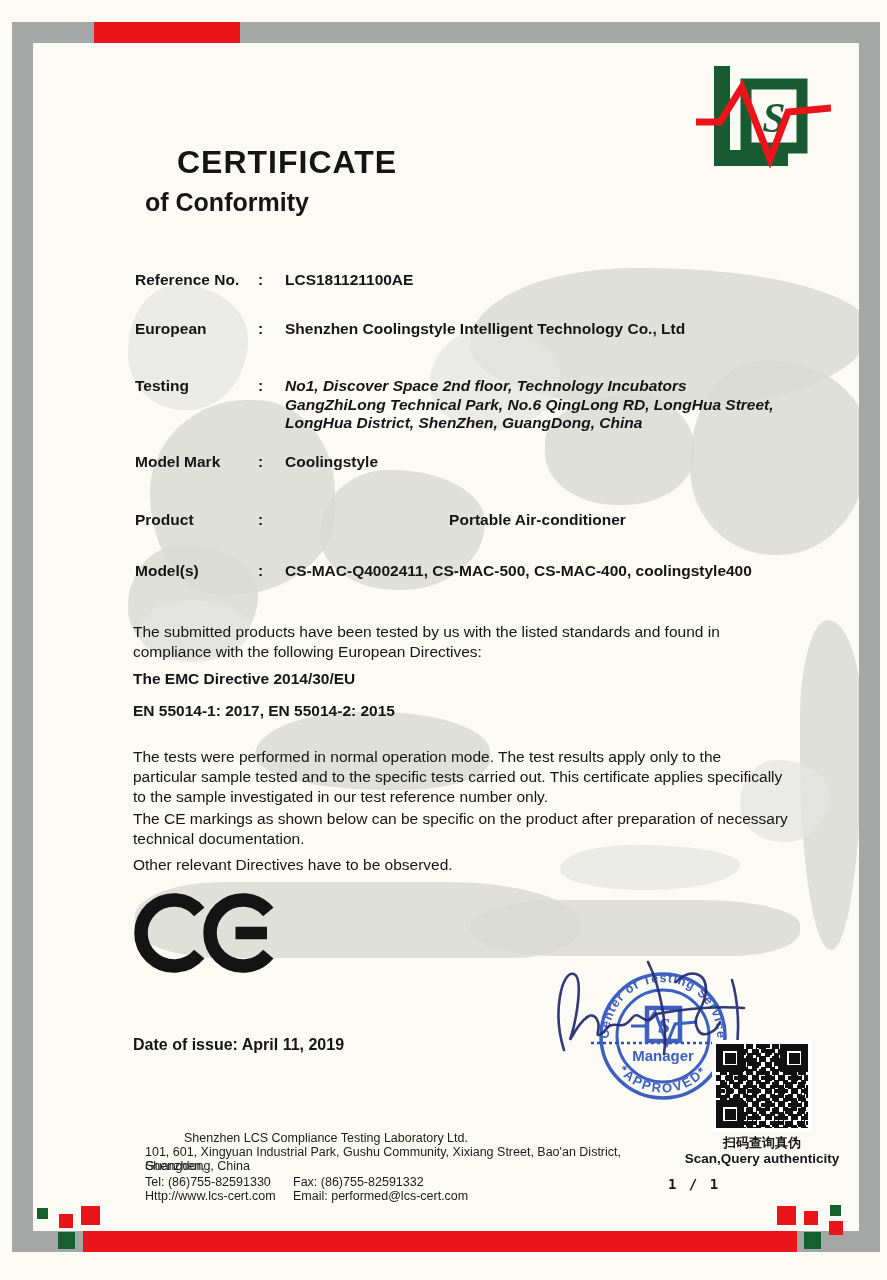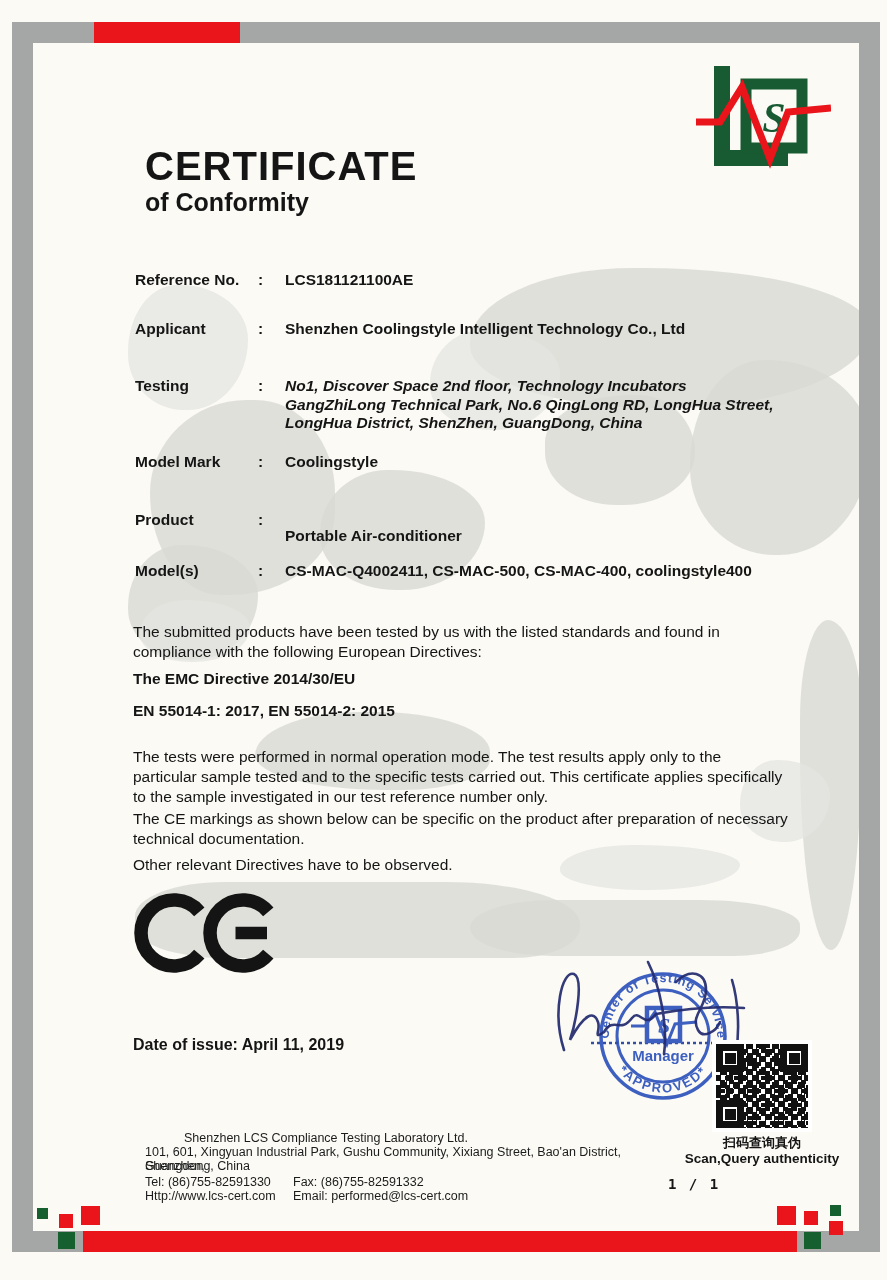--- a/index.html
+++ b/index.html
@@ -19,21 +19,21 @@
   .frame-red-top{left:94px;top:22px;width:146px;height:21px;background:#e9151b;z-index:4;}
   .frame-red-bottom{left:83px;top:1231px;width:714px;height:21px;background:#e9151b;z-index:4;}
   .deco-sq{z-index:5;}
   
   .map{z-index:1;}
   .blob{position:absolute;background:#d9d9d5;opacity:.8;
         border-radius:42% 58% 52% 48% / 55% 45% 58% 46%;}
   .blob.light{background:#e4e4e0;opacity:.75;}
   
   .content{z-index:2;}
-  .title{font-size:40px;font-weight:700;letter-spacing:1px;}
+  .title{font-size:32px;font-weight:700;letter-spacing:1px;margin-left:32px;}
   .subtitle{font-size:25px;font-weight:700;}
   .field-label{font-size:15.5px;font-weight:700;}
   .field-colon{font-size:15.5px;font-weight:700;}
   .field-value{font-size:15.5px;font-weight:700;line-height:18.5px;}
   .para{font-size:15.5px;line-height:20px;}
   .para.bold{font-weight:700;}
   .date-line{font-size:16px;font-weight:700;}
   .footer-line{font-size:12.5px;color:#1c1c1c;line-height:14px;}
   .page-num{font-size:14px;font-weight:700;letter-spacing:2px;font-family:"DejaVu Sans Mono", monospace;}
   
@@ -105,38 +105,38 @@
 
 <div class="abs content title" style="left:145px;top:144px;">CERTIFICATE</div>
 <div class="abs content subtitle" style="left:145px;top:188px;">of Conformity</div>
 
 <div class="abs content" style="left:135px;top:271px;width:660px;">
   <span class="field-label abs" style="left:0;top:0;">Reference No.</span>
   <span class="field-colon abs" style="left:123px;top:0;">:</span>
   <span class="field-value abs" style="left:150px;top:0;width:505px;">LCS181121100AE</span>
 </div>
 <div class="abs content" style="left:135px;top:320px;width:660px;">
-  <span class="field-label abs" style="left:0;top:0;">Applicant</span>
+  <span class="field-label abs" style="left:0;top:0;">European</span>
   <span class="field-colon abs" style="left:123px;top:0;">:</span>
   <span class="field-value abs" style="left:150px;top:0;width:505px;">Shenzhen Coolingstyle Intelligent Technology Co., Ltd</span>
 </div>
 <div class="abs content" style="left:135px;top:377px;width:660px;">
   <span class="field-label abs" style="left:0;top:0;">Testing</span>
   <span class="field-colon abs" style="left:123px;top:0;">:</span>
   <span class="field-value abs" style="left:150px;top:0;width:505px;font-style:italic;">No1, Discover Space 2nd floor, Technology Incubators GangZhiLong Technical Park, No.6 QingLong RD, LongHua Street, LongHua District, ShenZhen, GuangDong, China</span>
 </div>
 <div class="abs content" style="left:135px;top:453px;width:660px;">
   <span class="field-label abs" style="left:0;top:0;">Model Mark</span>
   <span class="field-colon abs" style="left:123px;top:0;">:</span>
   <span class="field-value abs" style="left:150px;top:0;width:505px;">Coolingstyle</span>
 </div>
 <div class="abs content" style="left:135px;top:511px;width:660px;">
   <span class="field-label abs" style="left:0;top:0;">Product</span>
   <span class="field-colon abs" style="left:123px;top:0;">:</span>
-  <span class="field-value abs" style="left:150px;top:16px;width:505px;">Portable Air-conditioner</span>
+  <span class="field-value abs" style="left:150px;top:0;width:505px;text-align:center;">Portable Air-conditioner</span>
 </div>
 <div class="abs content" style="left:135px;top:562px;width:660px;">
   <span class="field-label abs" style="left:0;top:0;">Model(s)</span>
   <span class="field-colon abs" style="left:123px;top:0;">:</span>
   <span class="field-value abs" style="left:150px;top:0;width:505px;">CS-MAC-Q4002411, CS-MAC-500, CS-MAC-400, coolingstyle400</span>
 </div>
 
 <div class="abs content para" style="left:133px;top:622px;width:650px;">The submitted products have been tested by us with the listed standards and found in compliance with the following European Directives:</div>
 <div class="abs content para bold" style="left:133px;top:669px;width:650px;">The EMC Directive 2014/30/EU</div>
 <div class="abs content para bold" style="left:133px;top:701px;width:650px;">EN 55014-1: 2017, EN 55014-2: 2015</div>

